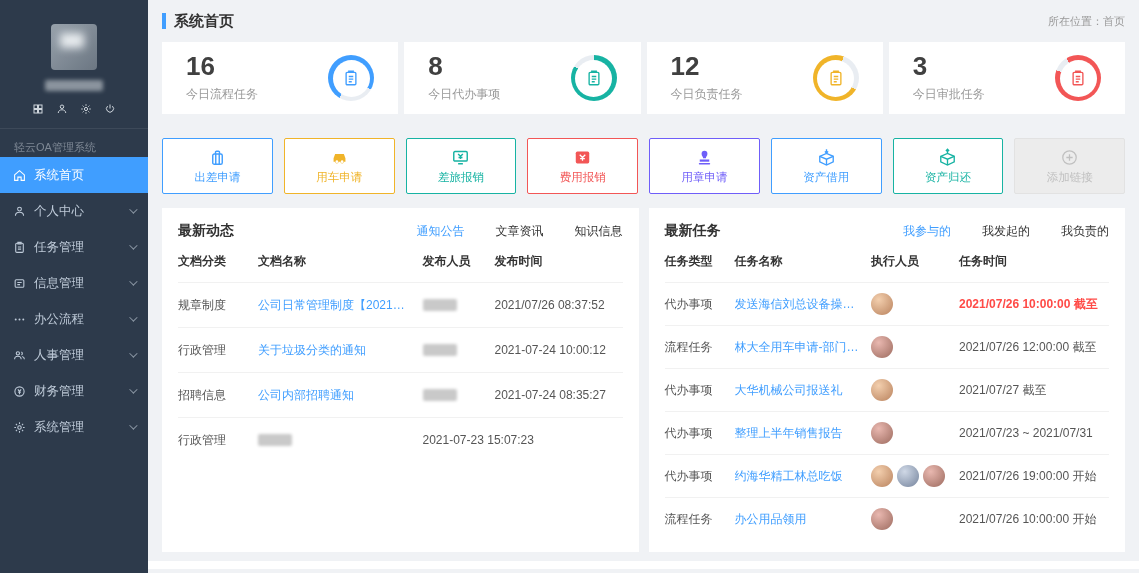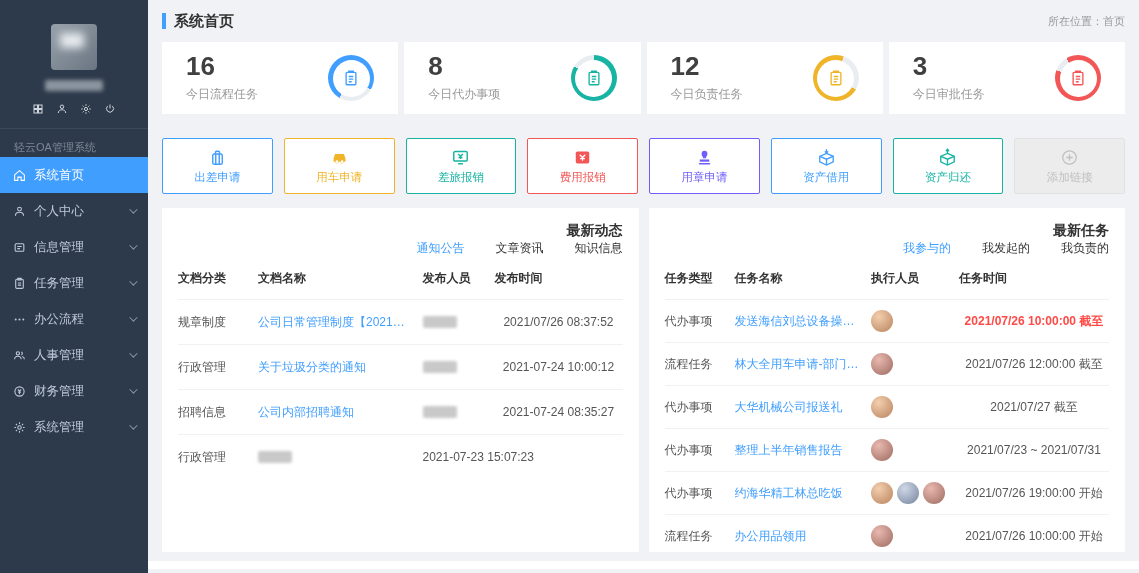--- a/index.html
+++ b/index.html
@@ -42,36 +42,36 @@
   .qa svg { width:19px; height:19px; }
   .c-blue   { color:#409eff; border-color:#409eff; }
   .c-yellow { color:#f0b429; border-color:#f0b429; }
   .c-green  { color:#17b3a3; border-color:#17b3a3; }
   .c-red    { color:#f25656; border-color:#f25656; }
   .c-purple { color:#6f5ef9; border-color:#6f5ef9; }
   .qa.disabled { background:#ececec; border-color:#e2e2e2; color:#c0c0c0; cursor:default; }
 
   .panels { display:flex; gap:10px; margin-top:14px; height:344px; }
   .panel { flex:1; background:#fff; padding:14px 16px 0; overflow:hidden; min-width:0; }
-  .p-head { display:flex; align-items:flex-end;flex-direction:column; }
+  .p-head { display:flex; align-items:center; }
   .p-title { font-size:14px; font-weight:bold; color:#333; }
   .p-tabs { margin-left:auto; display:flex; gap:31px; font-size:12px; color:#333; }
   .p-tabs .tab { cursor:pointer; }
   .p-tabs .tab.active { color:#409eff; }
 
   .tbl-head, .tbl-row { display:grid; align-items:center; }
   .news  .tbl-head, .news  .tbl-row { grid-template-columns:80px 1fr 72px 128px; }
   .tasks .tbl-head, .tasks .tbl-row { grid-template-columns:70px 1fr 88px 150px; }
   .tbl-head { height:42px; font-size:12px; font-weight:bold; color:#333; }
   .tbl-row  { border-top:1px solid #f1f1f1; font-size:12px; color:#555; }
   .news  .tbl-row { height:45px; }
   .tasks .tbl-row { height:43px; }
   .link { color:#409eff; white-space:nowrap; overflow:hidden; text-overflow:ellipsis; padding-right:12px; cursor:pointer; }
   .blur-name { width:34px; height:12px; background:#c9c9c9; border-radius:2px; filter:blur(1.5px); }
-  .time { color:#555; white-space:nowrap;text-align:center; }
+  .time { color:#555; white-space:nowrap; }
   .time.red { color:#ff4a46; font-weight:bold; }
   .avatars { display:flex; gap:4px; }
   .av { width:22px; height:22px; border-radius:50%; }
   .av1 { background:radial-gradient(circle at 35% 30%, #f3cfae, #b9825d); }
   .av2 { background:radial-gradient(circle at 35% 30%, #e9b8b0, #9c6a5e); }
   .av3 { background:radial-gradient(circle at 35% 30%, #cfd8e6, #74839c); }
 
   .footer-strip { height:8px; background:#fff; margin:9px -14px 0; }
 </style>
 </head>
@@ -115,32 +115,32 @@
       <div class="menu-item">
         <svg viewBox="0 0 24 24" fill="none" stroke="currentColor" stroke-width="2">
             <circle cx="12" cy="7.5" r="3.5"></circle>
             <path d="M4.5 20c0-4 3.5-6.5 7.5-6.5s7.5 2.5 7.5 6.5"></path>
           </svg>
         <span>个人中心</span>
         <span class="chev"></span>
       </div>
       <div class="menu-item">
         <svg viewBox="0 0 24 24" fill="none" stroke="currentColor" stroke-width="2">
+            <rect x="5" y="4" width="14" height="17" rx="2"></rect>
+            <path d="M9 2.5h6v3H9zM9 11h6M9 15h6"></path>
+          </svg>
+        <span>任务管理</span>
+        <span class="chev"></span>
+      </div>
+      <div class="menu-item">
+        <svg viewBox="0 0 24 24" fill="none" stroke="currentColor" stroke-width="2">
             <rect x="4" y="5" width="16" height="14" rx="2"></rect>
             <path d="M8 10h8M8 14h5"></path>
           </svg>
         <span>信息管理</span>
-        <span class="chev"></span>
-      </div>
-      <div class="menu-item">
-        <svg viewBox="0 0 24 24" fill="none" stroke="currentColor" stroke-width="2">
-            <rect x="5" y="4" width="14" height="17" rx="2"></rect>
-            <path d="M9 2.5h6v3H9zM9 11h6M9 15h6"></path>
-          </svg>
-        <span>任务管理</span>
         <span class="chev"></span>
       </div>
       <div class="menu-item">
         <svg viewBox="0 0 24 24" fill="currentColor" stroke="none">
             <circle cx="5" cy="12" r="1.8"></circle>
             <circle cx="12" cy="12" r="1.8"></circle>
             <circle cx="19" cy="12" r="1.8"></circle>
           </svg>
         <span>办公流程</span>
         <span class="chev"></span>

